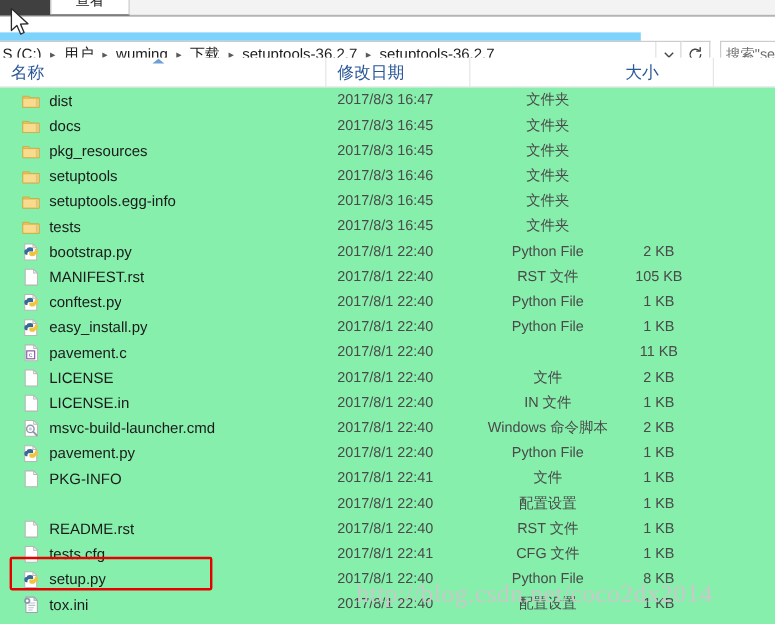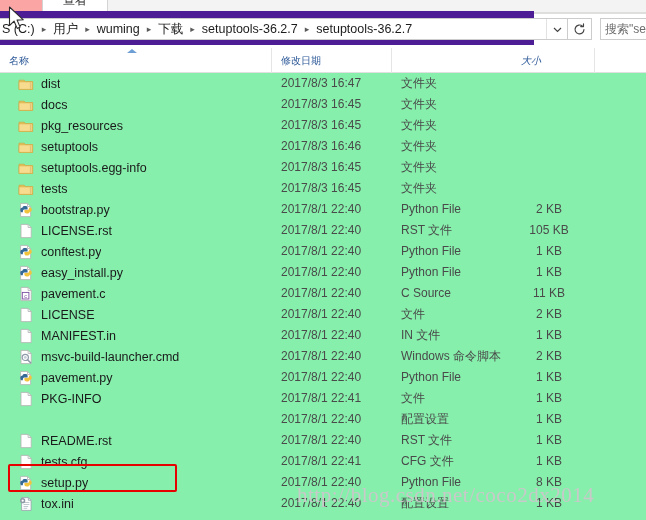--- a/index.html
+++ b/index.html
@@ -15,21 +15,21 @@
     color: #000000;
     overflow: hidden;
     position: relative;
   }
 
   
   #ribbon-strip {
     position: absolute;
     left: 0; top: 0;
     width: 646px; height: 13px;
-    background: #fca5a5;
+    background: #404040;
     border-bottom: 1px solid #dededd;
     overflow: hidden;
   }
   #ribbon-tab-active {
     position: absolute;
     left: 42px; top: -12px;
     width: 66px; height: 24px;
     background: #ffffff;
     border: 1px solid #d4d4d4;
     border-bottom: none;
@@ -45,23 +45,23 @@
     position: absolute;
     left: 108px; top: 0;
     width: 538px; height: 12px;
     background: #f3f3f3;
     border-bottom: 1px solid #dededd;
   }
 
   
   #navbar {
     position: absolute;
-    left: 0; top: 11px;
+    left: 0; top: 27px;
     width: 534px; height: 34px;
-    background: #4c1d95;
+    background: #7dd3fc;
     box-sizing: border-box;
   }
   #address-box {
     position: absolute;
     left: -6px; top: 7px;
     width: 574px; height: 22px;
     border: 1px solid #cccccc;
     background: #ffffff;
     box-sizing: border-box;
     display: flex;
@@ -147,21 +147,21 @@
     border-bottom: 1px solid #e0e0e0;
     box-sizing: border-box;
   }
   .col-head {
     position: absolute;
     top: 0;
     height: 25px;
     box-sizing: border-box;
     border-right: 1px solid #e5e5e5;
     color: #2b5797;
-    font-size: 10px;
+    font-size: 14px;
     line-height: 25px;
     padding-left: 9px;
     white-space: nowrap;
     overflow: hidden;
   }
   #sort-indicator {
     position: absolute;
     left: 127px; top: 1px;
     width: 0; height: 0;
     border-left: 5px solid transparent;
@@ -216,20 +216,21 @@
   .cell-type {
     position: absolute;
     left: 392px; top: 0;
     width: 120px; height: 21px;
     line-height: 21px;
     padding-left: 9px;
     box-sizing: border-box;
     font-size: 12px;
     color: #4a4a4a;
     overflow: hidden;
+    text-align: center;
   }
   .cell-size {
     position: absolute;
     left: 512px; top: 0;
     width: 83px; height: 21px;
     line-height: 21px;
     padding-right: 9px;
     box-sizing: border-box;
     font-size: 12px;
     color: #4a4a4a;
@@ -316,21 +317,21 @@
 
   <div id="search-box">
     <input id="search-input" type="text" placeholder="搜索&quot;setu..." style="">
   </div>
 </div>
 
 <div id="col-header">
   <div id="sort-indicator"></div>
   <div class="col-head" style="left:0px;width:272px;">名称</div>
   <div class="col-head" style="left:272px;width:120px;">修改日期</div>
-  <div class="col-head" style="left:512px;width:83px;font-style:italic;">大小</div>
+  <div class="col-head" style="left:512px;width:83px;">大小</div>
   <div class="col-head" style="left:595px;width:51px;border-right:none;"></div>
 </div>
 
 <div id="file-list">
     <div class="row">
       <div class="cell-name">
         <svg class="icon" viewBox="0 0 16 16">
           <path d="M1 4.2 L6.2 4.2 L7.3 5.6 L14.6 5.6 L14.6 13.4 L1 13.4 Z" fill="#f0c75e" stroke="#cda63f" stroke-width="0.7"></path>
           <path d="M1 5.8 L14.6 5.8 L14.6 13.4 L1 13.4 Z" fill="#f7db8e" stroke="#cda63f" stroke-width="0.6"></path>
           <rect x="11.9" y="6.3" width="1.5" height="6.6" fill="#e3c377"></rect>
@@ -419,21 +420,21 @@
       <div class="cell-date">2017/8/1 22:40</div>
       <div class="cell-type">Python File</div>
       <div class="cell-size">2 KB</div>
     </div>
     <div class="row">
       <div class="cell-name">
         <svg class="icon" viewBox="0 0 16 16">
           <path d="M3 1.4 L10.1 1.4 L13.2 4.5 L13.2 14.6 L3 14.6 Z" fill="#ffffff" stroke="#b6b6b6" stroke-width="0.85"></path>
           <path d="M10.1 1.4 L10.1 4.5 L13.2 4.5" fill="none" stroke="#b6b6b6" stroke-width="0.85"></path>
         </svg>
-        <span class="name-text">LICENSE.rst</span>
+        <span class="name-text">MANIFEST.rst</span>
       </div>
       <div class="cell-date">2017/8/1 22:40</div>
       <div class="cell-type">RST 文件</div>
       <div class="cell-size">105 KB</div>
     </div>
     <div class="row">
       <div class="cell-name">
         <svg class="icon" viewBox="0 0 16 16">
           <path d="M2.6 1.4 L9.5 1.4 L12.6 4.5 L12.6 14.6 L2.6 14.6 Z" fill="#ffffff" stroke="#b6b6b6" stroke-width="0.85"></path>
           <path d="M9.5 1.4 L9.5 4.5 L12.6 4.5" fill="none" stroke="#b6b6b6" stroke-width="0.85"></path>
@@ -464,42 +465,41 @@
       <div class="cell-name">
         <svg class="icon" viewBox="0 0 16 16">
           <path d="M3 1.4 L10.1 1.4 L13.2 4.5 L13.2 14.6 L3 14.6 Z" fill="#ffffff" stroke="#b6b6b6" stroke-width="0.85"></path>
           <path d="M10.1 1.4 L10.1 4.5 L13.2 4.5" fill="none" stroke="#b6b6b6" stroke-width="0.85"></path>
           <rect x="4.3" y="6.4" width="6.6" height="6.6" fill="#ffffff" stroke="#7b4fa0" stroke-width="0.9"></rect>
           <text x="7.6" y="11.6" font-size="5.6" text-anchor="middle" fill="#7b4fa0" font-family="Liberation Sans, sans-serif">c</text>
         </svg>
         <span class="name-text">pavement.c</span>
       </div>
       <div class="cell-date">2017/8/1 22:40</div>
-      <div class="cell-type">C Source</div>
       <div class="cell-size">11 KB</div>
     </div>
     <div class="row">
       <div class="cell-name">
         <svg class="icon" viewBox="0 0 16 16">
           <path d="M3 1.4 L10.1 1.4 L13.2 4.5 L13.2 14.6 L3 14.6 Z" fill="#ffffff" stroke="#b6b6b6" stroke-width="0.85"></path>
           <path d="M10.1 1.4 L10.1 4.5 L13.2 4.5" fill="none" stroke="#b6b6b6" stroke-width="0.85"></path>
         </svg>
         <span class="name-text">LICENSE</span>
       </div>
       <div class="cell-date">2017/8/1 22:40</div>
       <div class="cell-type">文件</div>
       <div class="cell-size">2 KB</div>
     </div>
     <div class="row">
       <div class="cell-name">
         <svg class="icon" viewBox="0 0 16 16">
           <path d="M3 1.4 L10.1 1.4 L13.2 4.5 L13.2 14.6 L3 14.6 Z" fill="#ffffff" stroke="#b6b6b6" stroke-width="0.85"></path>
           <path d="M10.1 1.4 L10.1 4.5 L13.2 4.5" fill="none" stroke="#b6b6b6" stroke-width="0.85"></path>
         </svg>
-        <span class="name-text">MANIFEST.in</span>
+        <span class="name-text">LICENSE.in</span>
       </div>
       <div class="cell-date">2017/8/1 22:40</div>
       <div class="cell-type">IN 文件</div>
       <div class="cell-size">1 KB</div>
     </div>
     <div class="row">
       <div class="cell-name">
         <svg class="icon" viewBox="0 0 16 16">
           <path d="M3 1.4 L10.1 1.4 L13.2 4.5 L13.2 14.6 L3 14.6 Z" fill="#ffffff" stroke="#b6b6b6" stroke-width="0.85"></path>
           <path d="M10.1 1.4 L10.1 4.5 L13.2 4.5" fill="none" stroke="#b6b6b6" stroke-width="0.85"></path>

